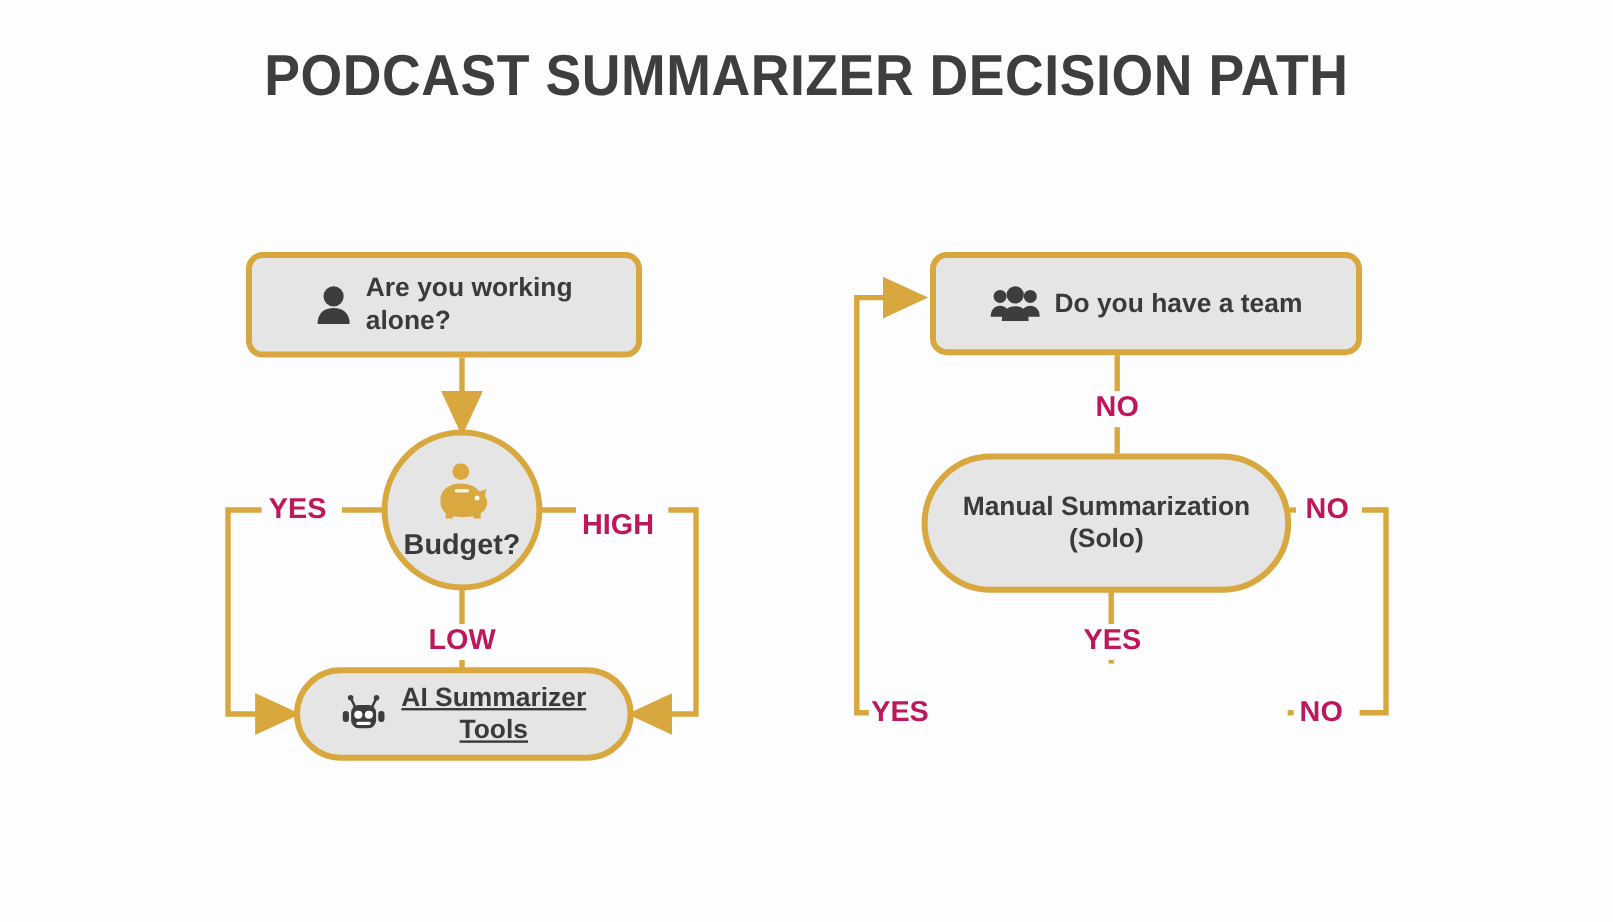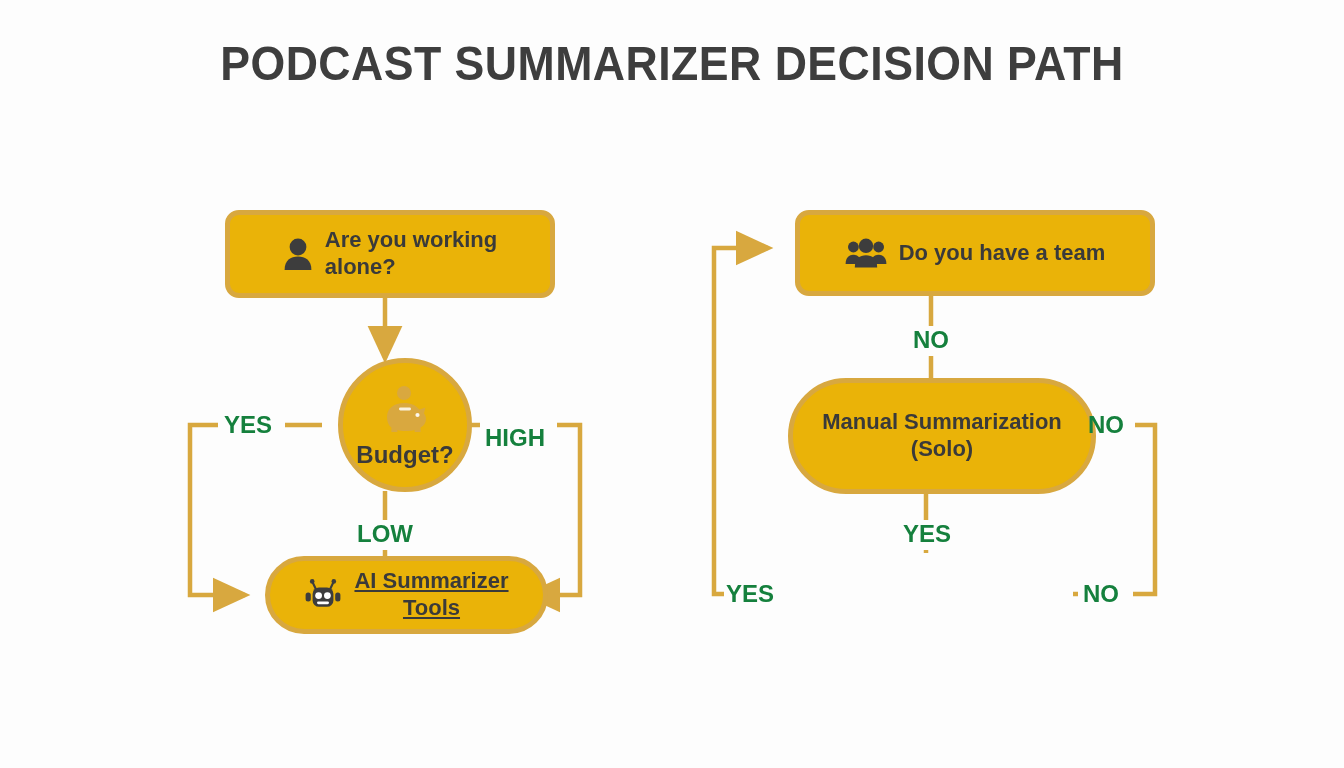--- a/index.html
+++ b/index.html
@@ -39,27 +39,26 @@
     left: 0;
     top: 0;
     width: 1344px;
     height: 768px;
   }
 
   
   .node {
     position: absolute;
     box-sizing: border-box;
-    background: #eab308;
+    background: #e5e5e5;
     border: 5px solid #d8a83f;
     display: flex;
     align-items: center;
     justify-content: center;
     color: #3a3a3a;
-    margin-left: 20px;
   }
   .node-rect   { border-radius: 14px; }
   .node-pill   { border-radius: 60px; }
   .node-circle { border-radius: 50%; }
 
   .node-inner {
     display: flex;
     align-items: center;
     gap: 12px;
     padding: 0 14px;
@@ -86,21 +85,21 @@
     font-size: 24px;
     margin-top: 2px;
   }
 
   
   .edge-label {
     position: absolute;
     font-family: "Liberation Sans", sans-serif;
     font-size: 24px;
     font-weight: bold;
-    color: #15803d;
+    color: #be185d;
     white-space: nowrap;
   }
 
   .icon { flex: 0 0 auto; display: block; }
 </style>
 </head>
 <body>
 
 <div id="canvas">
 

